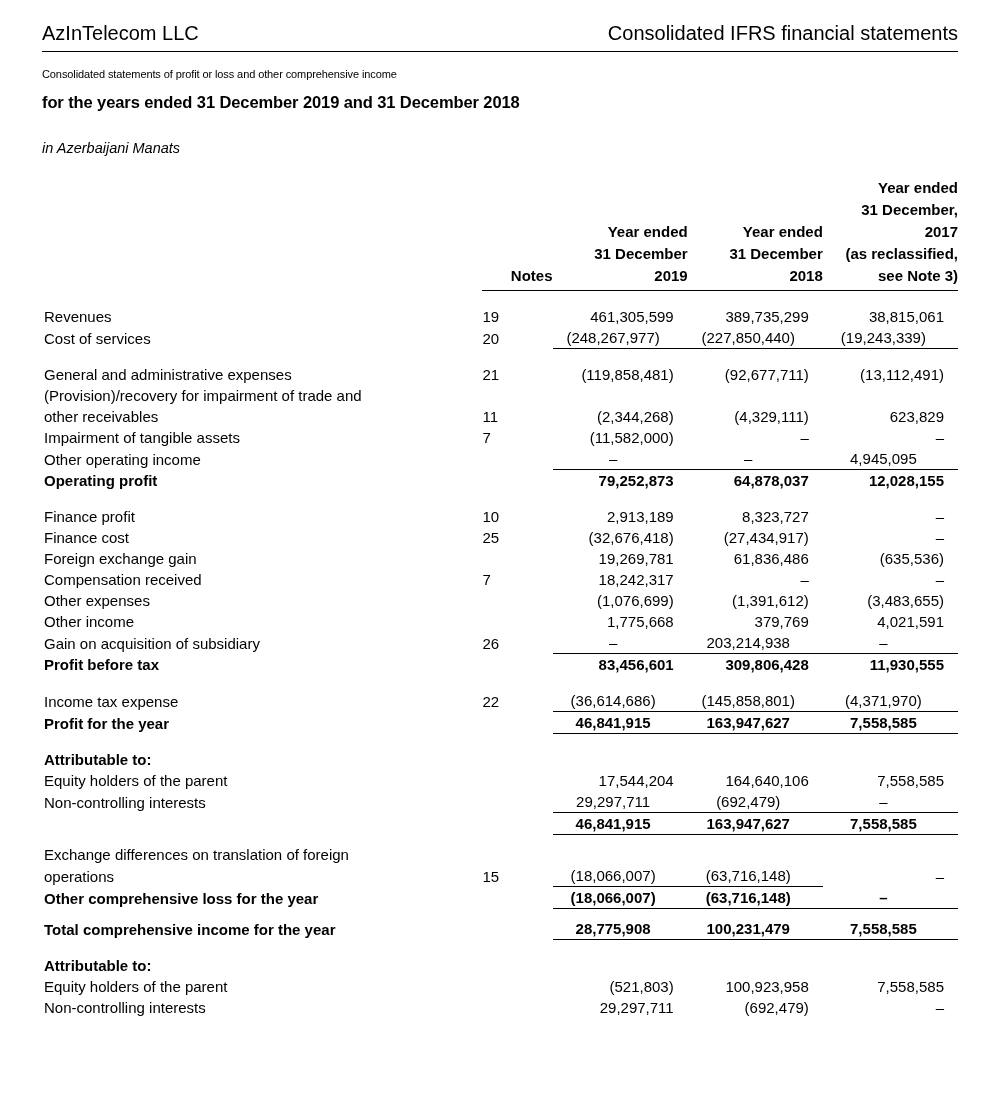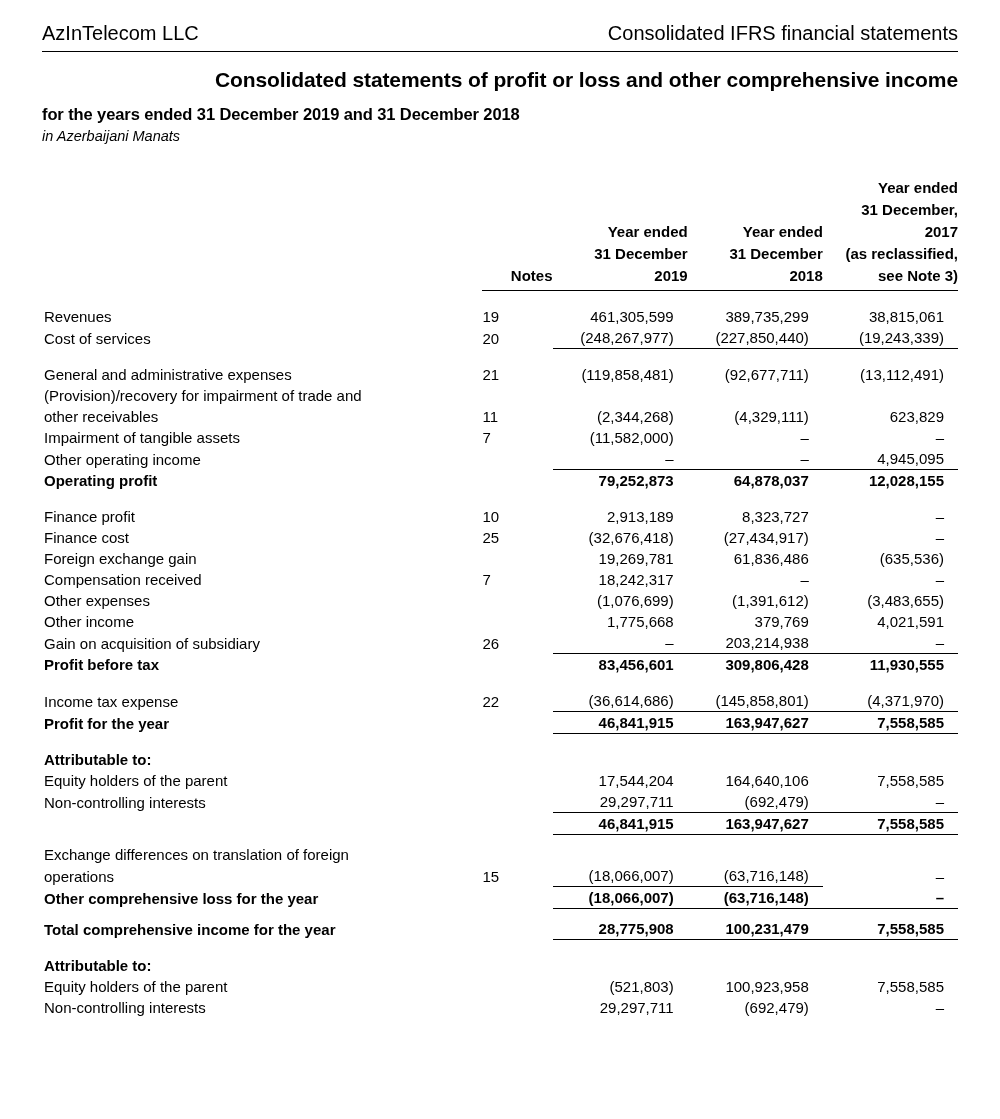--- a/index.html
+++ b/index.html
@@ -39,36 +39,35 @@
   .doc-header .right { white-space: nowrap; }
 
   
   .title-block {
     position: absolute;
     top: 60px;
     left: 42px;
     right: 42px;
   }
   .title-1 {
-    font-size: 21px;
-    font-weight: bold;
+    font-size: 11px;
+    font-weight: normal;
     margin-top: 8px;
     letter-spacing: -0.1px;
-    text-align: right;
   }
   .title-2 {
     font-size: 16.5px;
     font-weight: bold;
     margin-top: 13px;
     letter-spacing: -0.1px;
   }
   .title-3 {
     font-size: 14.5px;
     font-style: italic;
-    margin-top: 4px;
+    margin-top: 28px;
   }
 
   
   .fin-table {
     position: absolute;
     top: 178px;
     left: 42px;
     width: 916px;
     border-collapse: collapse;
     font-size: 15px;
@@ -99,21 +98,21 @@
     height: 2px;
     padding: 0;
     line-height: 0;
   }
 
   td.label { text-align: left; padding-left: 2px; }
   td.notes { text-align: left; }
   td.num   { text-align: right; padding-right: 14px; white-space: nowrap; }
 
   tr.bold td { font-weight: bold; }
-  td.bline  { border-bottom: 1.3px solid #000; }
+  td.bline  { border-bottom: 1.3px solid #000; text-align: center; }
   tr.spacer td { height: 15px; line-height: 15px; font-size: 1px; }
   tr.spacer-sm td { height: 9px; line-height: 9px; font-size: 1px; }
   .indent { padding-left: 14px; }
 </style>
 </head>
 <body>
 
 <div class="page">
 
   <div class="doc-header">

